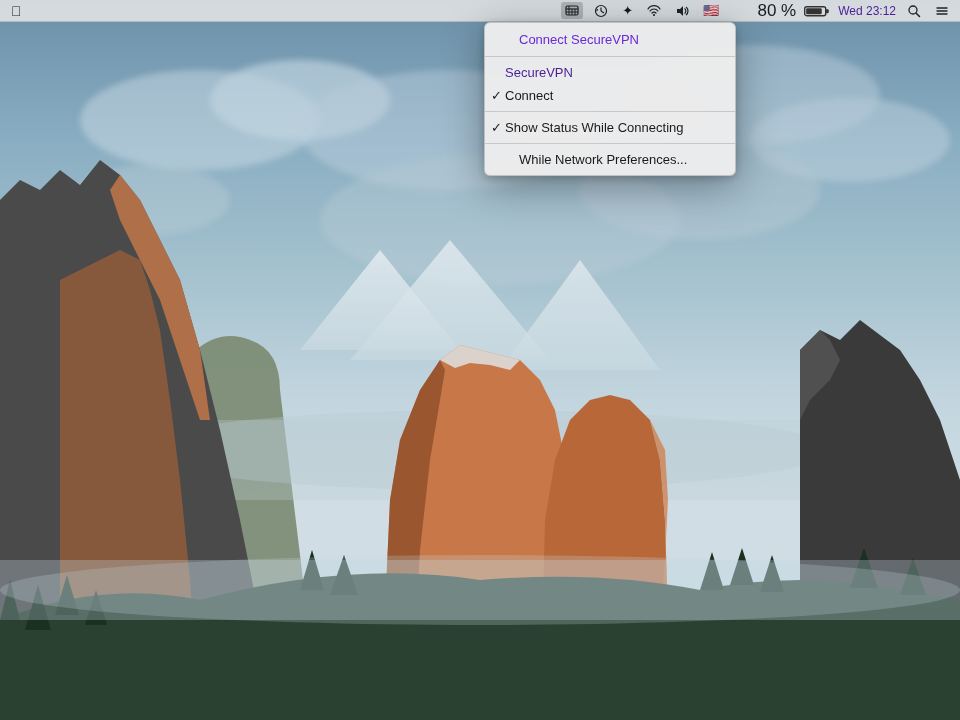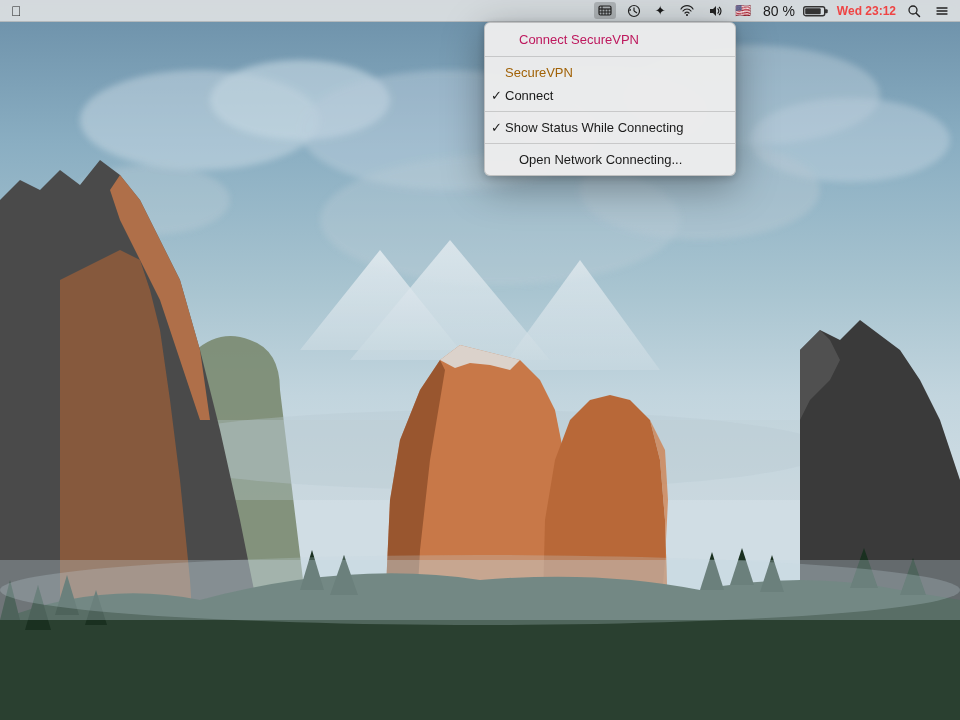--- a/index.html
+++ b/index.html
@@ -79,22 +79,22 @@
       padding: 0 3px;
     }
 
     .menubar-icon.active {
       background: rgba(0,0,0,0.15);
       border-radius: 3px;
     }
 
     #datetime {
       font-size: 12px;
-      color: #ef4444;
-      font-weight: 700;
+      color: #4c1d95;
+      font-weight: 400;
     }
 
     
     #dropdown-menu {
       position: absolute;
       top: 22px;
       left: 484px;
       width: 252px;
       background: rgba(236, 236, 236, 0.97);
       border-radius: 6px;
@@ -127,32 +127,32 @@
       margin-right: 0px;
     }
 
     .menu-separator {
       height: 1px;
       background: rgba(0,0,0,0.15);
       margin: 4px 0;
     }
 
     .menu-item-disabled {
-      color: #a16207;
+      color: #4c1d95;
       cursor: default;
       padding: 4px 20px;
       font-size: 13px;
       min-height: 22px;
       display: flex;
       align-items: center;
     }
 
     .menu-item-connect {
       font-size: 13px;
-      color: #be185d;
+      color: #6d28d9;
       font-weight: 400;
       padding: 5px 20px;
       min-height: 24px;
       display: flex;
       align-items: center;
       cursor: pointer;
     }
   </style>
 </head>
 <body>
@@ -300,21 +300,21 @@
     <span class="menubar-icon">
       <svg width="14" height="14" viewBox="0 0 14 14" style="vertical-align:middle;">
         <polygon points="2,5 5,5 8,2 8,12 5,9 2,9" fill="#222"></polygon>
         <path d="M 9.5,4.5 a 3,3 0 0 1 0,5" stroke="#222" stroke-width="1.2" fill="none"></path>
         <path d="M 11,3 a 5,5 0 0 1 0,8" stroke="#222" stroke-width="1.2" fill="none"></path>
       </svg>
     </span>
 
     <span class="menubar-icon" style="font-size:13px;">🇺🇸</span>
 
-    <span style="font-size:14px; color:#1a1a1a;">80 %</span>
+    <span style="font-size:17px; color:#1a1a1a;margin-left:27px;">80 %</span>
 
     <span style="display:inline-block; vertical-align:middle;">
       <svg width="26" height="14" viewBox="0 0 26 14" style="vertical-align:middle;">
         <rect x="0.7" y="2.7" width="21" height="9" rx="2" stroke="#333" stroke-width="1.4" fill="none"></rect>
         <rect x="2.2" y="4.2" width="15.5" height="6" rx="1" fill="#333"></rect>
         <rect x="21.7" y="5.2" width="3" height="4" rx="1" fill="#333"></rect>
       </svg>
     </span>
 
     <span id="datetime">Wed 23:12</span>
@@ -359,15 +359,15 @@
 
   <div class="menu-item checkmark">
     <span class="check-space">✓</span>
     <span>Show Status While Connecting</span>
   </div>
 
   <div class="menu-separator"></div>
 
   <div class="menu-item">
     <span class="check-space">&nbsp;</span>
-    <span>Open Network Connecting...</span>
+    <span>While Network Preferences...</span>
   </div>
 </div>
 
 </body></html>

